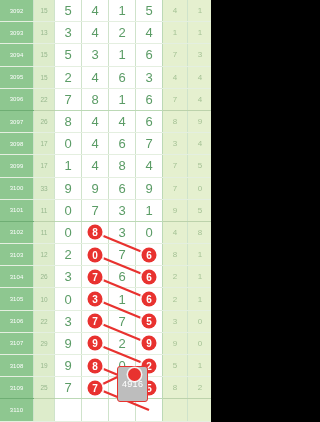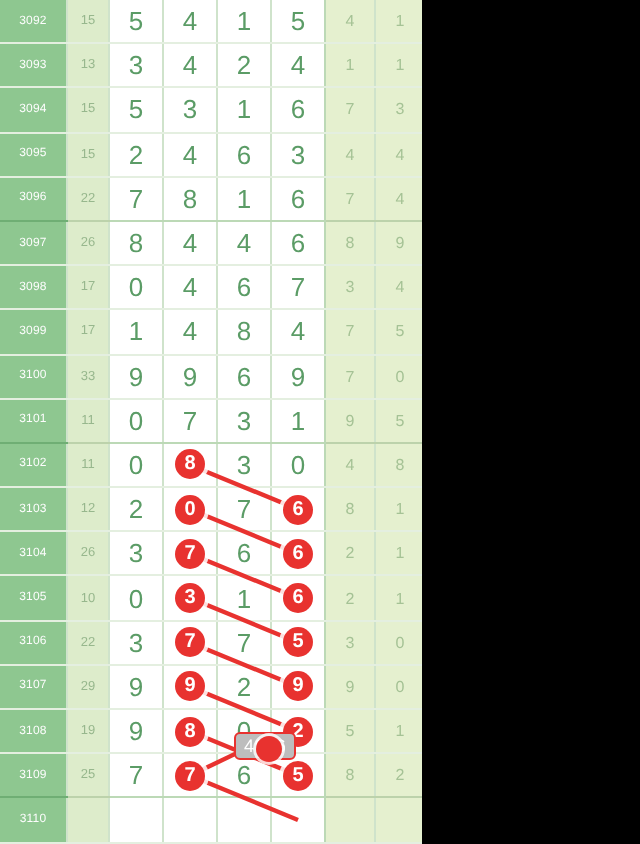--- a/index.html
+++ b/index.html
@@ -29,21 +29,21 @@
   td.statempty{background:#e5f0cf;}
   
   .mark{position:absolute;left:50%;top:50%;transform:translate(-50%,-50%);
     width:15px;height:15px;border-radius:50%;background:#e8322f;color:#fff;
     font-size:10px;line-height:15px;text-align:center;font-weight:bold;
     box-shadow:0 0 0 2px rgba(255,255,255,.85);z-index:4;}
   
   #lines{position:absolute;left:0;top:0;width:211px;height:422px;pointer-events:none;z-index:3;}
   
   #tip{position:absolute;background:#bdbdbd;border:1.5px solid #e8322f;border-radius:3px;
-    color:#fff;font-size:9px;font-weight:normal;padding:1px 4px;z-index:6;
+    color:#fff;font-size:9px;font-weight:normal;padding:12px 4px;z-index:6;
     left:117px;top:366px;letter-spacing:.3px;}
 </style>
 </head>
 <body>
 
 <div id="app">
   <table class="grid">
     <tbody>
         <tr>
           <td class="rowlabel">3092</td>

